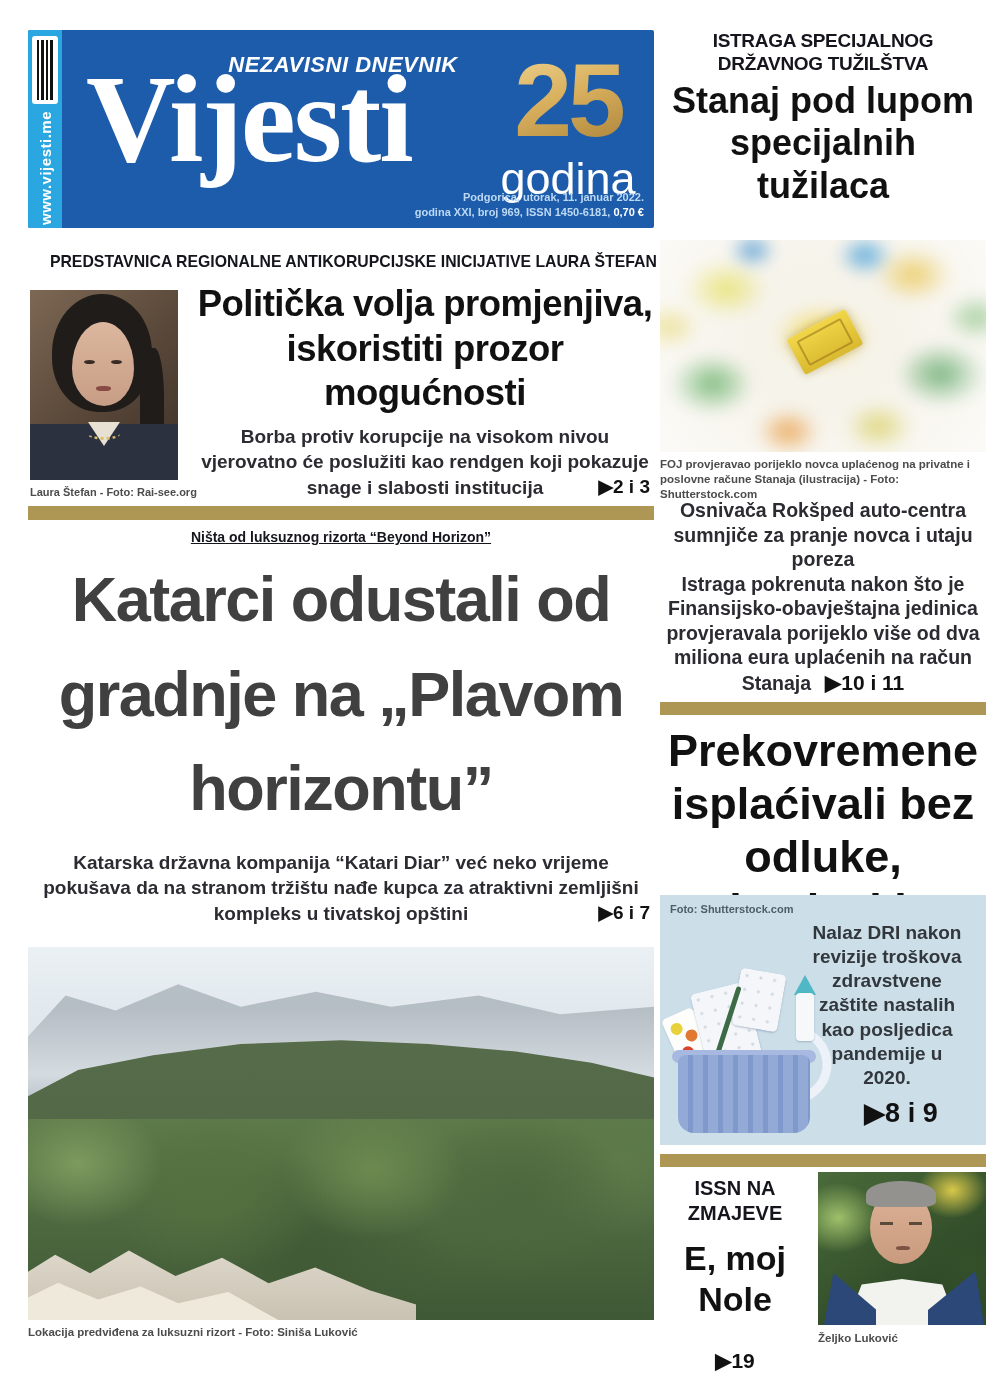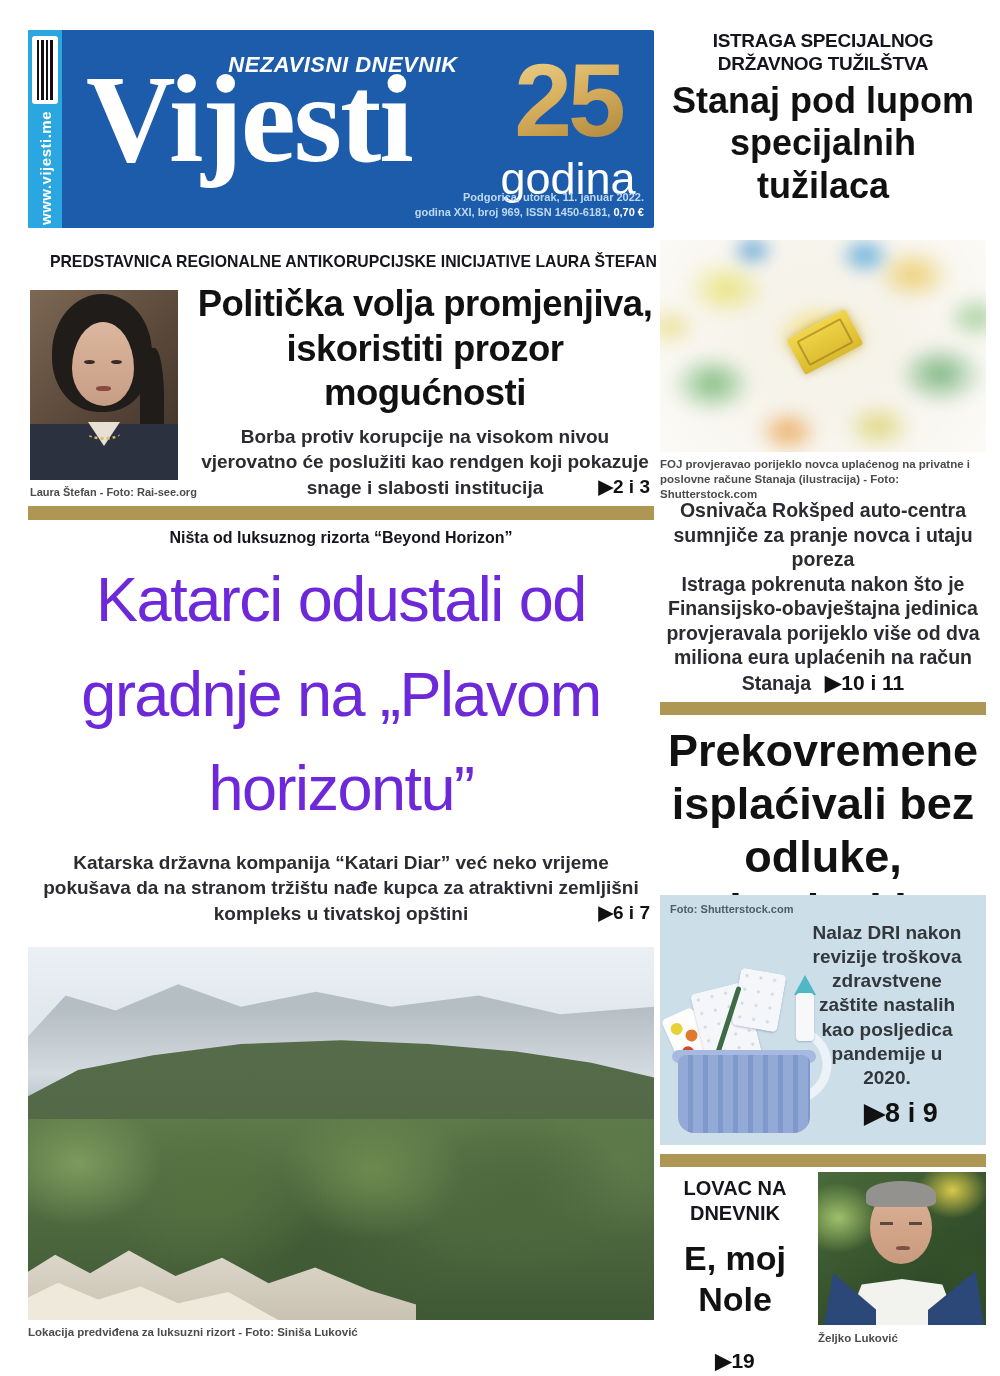--- a/index.html
+++ b/index.html
@@ -41,22 +41,22 @@
   .laura-eye { position:absolute; width:11px; height:4px; background:#3a2c24; border-radius:50%; top:38px; }
   .laura-lips { position:absolute; left:24px; top:64px; width:15px; height:5px; background:#8a4a44; border-radius:40%; }
   .laura-body { position:absolute; left:0; bottom:0; width:100%; height:56px; background:#2c3140; }
   .laura-vneck { position:absolute; left:58px; bottom:34px; width:32px; height:24px; background:#e9e0d4; clip-path:polygon(0 0,100% 0,50% 100%); }
   .laura-necklace { position:absolute; left:58px; bottom:40px; width:32px; height:12px; border-bottom:3px dotted #d9c06a; border-radius:50%; }
   .l-caption1 { position:absolute; left:30px; top:485px; width:220px; font-size:11px; }
   .l-headline1 { position:absolute; left:196px; top:282px; width:458px; font-size:36.5px; line-height:1.22; letter-spacing:-.5px; }
   .l-deck1 { position:absolute; left:196px; top:424px; width:458px; font-size:19px; line-height:1.34; }
   .l-deck1 .ref, .l-deck2 .ref { position:absolute; right:4px; bottom:1px; font-size:19px; }
   .goldbar-l { left:28px; top:506px; width:626px; height:14px; }
-  .l-kicker2 { position:absolute; left:28px; top:529px; width:626px; font-size:16px; }
-  .l-bigheadline { position:absolute; left:28px; top:552px; width:626px; font-size:63px; line-height:1.5; letter-spacing:-1.5px; font-weight:normal; color:#6d28d9; text-align:center; }
+  .l-kicker2 { position:absolute; left:28px; top:529px; width:626px; font-size:14px;text-decoration:underline; }
+  .l-bigheadline { position:absolute; left:28px; top:552px; width:626px; font-size:63px; line-height:1.5; letter-spacing:-1.5px; font-weight:bold; color:#404040; text-align:center; }
   .l-deck2 { position:absolute; left:28px; top:850px; width:626px; font-size:19px; line-height:1.33; }
 
   .land-photo { left:28px; top:947px; width:626px; height:373px; background:linear-gradient(#eaf0f4 0%,#dde4e9 28%,#cfd9de 46%); }
   .land-mtn { position:absolute; inset:0; background:linear-gradient(#a8b2b8,#94a0a6); opacity:.75;
     clip-path:polygon(0 24%,6% 13%,14% 17%,24% 10%,34% 16%,46% 12%,58% 16%,72% 13%,85% 18%,100% 16%,100% 45%,0 45%); }
   .land-haze { position:absolute; inset:0; background:linear-gradient(rgba(232,238,242,0) 16%,rgba(232,238,242,.65) 34%,rgba(232,238,242,0) 46%); }
   .land-ridge { position:absolute; inset:0; background:linear-gradient(#5a6f4c,#4c6142);
     clip-path:polygon(0 40%,8% 33%,20% 29%,34% 26%,50% 25%,64% 26%,78% 28%,90% 31%,100% 35%,100% 62%,0 62%); }
   .land-sand { position:absolute; left:0; top:46%; width:46%; height:11%; background:linear-gradient(#cfc5a6,#c0b696);
     clip-path:polygon(0 0,68% 18%,100% 62%,82% 100%,0 100%); }
@@ -245,21 +245,21 @@
       <div class="spray"></div>
       <div class="basket-rim"></div>
       <div class="basket-body"></div>
     </div>
     <div class="dri-text">Nalaz DRI nakon revizije troškova zdravstvene zaštite nastalih kao posljedica pandemije u 2020.</div>
     <div class="dri-ref ref">▶8 i 9</div>
   </div>
 
   <div class="goldbar goldbar-r2"></div>
 
-  <div class="kicker n-kicker">LOVAC NA DNEVNIK</div>
+  <div class="kicker n-kicker">ISSN NA ZMAJEVE</div>
   <div class="headline n-headline">E, moj Nole</div>
   <div class="n-ref ref">▶19</div>
 
   <div class="photo nole-photo">
     <div class="nole-head">
       <div class="nole-brow" style="left:10px;"></div>
       <div class="nole-brow" style="right:10px;"></div>
       <div class="nole-mouth"></div>
     </div>
     <div class="nole-hair"></div>

